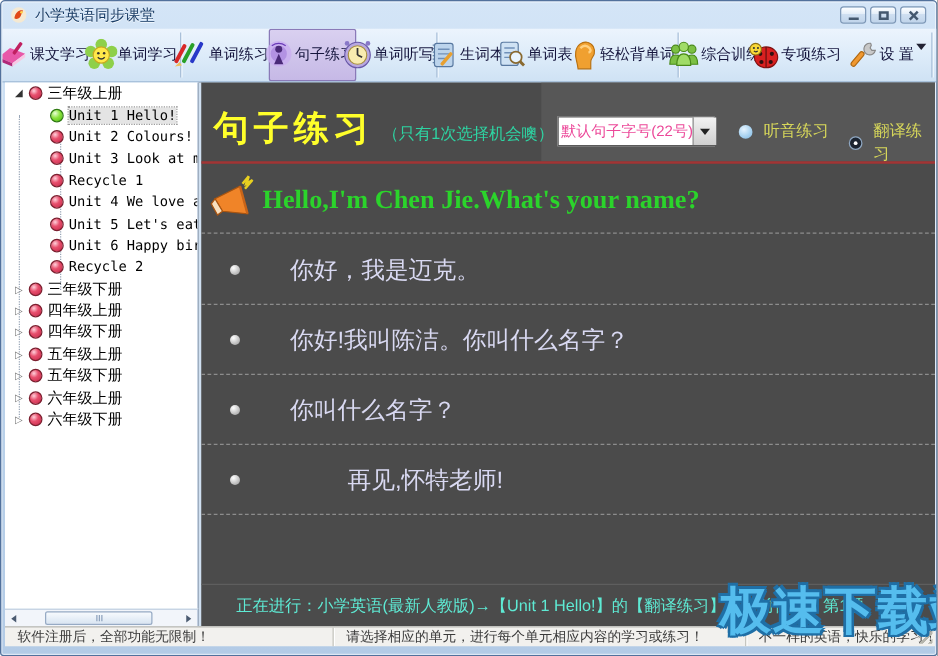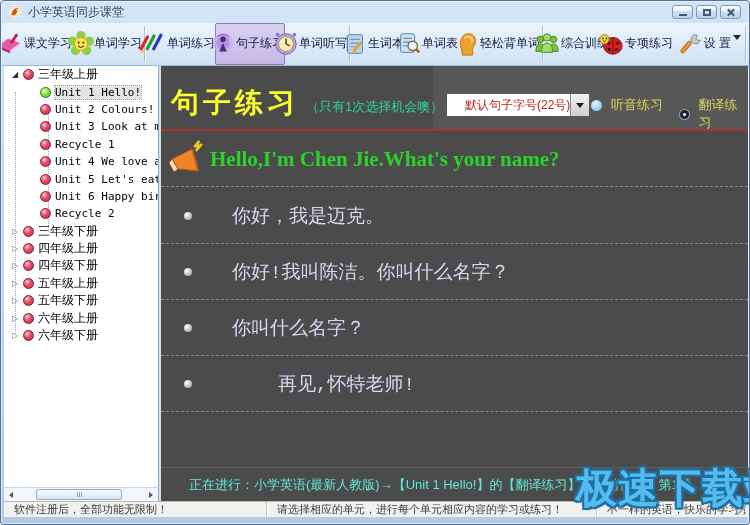--- a/index.html
+++ b/index.html
@@ -63,39 +63,39 @@
             background:linear-gradient(180deg,#f7fafd,#d9e5f2); display:flex; align-items:center; justify-content:center; gap:1px; }
   .hthumb i { width:1px; height:5px; background:#8fa3bd; }
   .harrow.right { margin-left:auto; }
   
   .main { position:absolute; left:158px; top:65px; width:589px; height:435px; background:#4b4b4b; border-left:2px solid #cfdff0; overflow:hidden; }
   .header-right-bg { position:absolute; left:272px; top:0; width:317px; height:63px; background:#575757; }
   .main-header { position:absolute; left:0; top:0; width:100%; height:63px; }
   .heading { position:absolute; left:10px; top:18px; font-size:28px; font-weight:bold; color:#ffff2a; letter-spacing:4px; }
   .hint { position:absolute; left:145px; top:32px; font-size:13px; color:#2ed3a2; }
   .combo { position:absolute; left:285px; top:27px; width:126px; height:24px; background:#fff; border:1px solid #5a5a5a; display:flex; align-items:center; }
-  .combo-value { flex:1; font-size:12px; color:#b91c1c; padding-left:18px; white-space:nowrap; }
+  .combo-value { flex:1; font-size:12px; color:#ec4899; padding-left:2px; white-space:nowrap; }
   .combo-btn { flex:0 0 19px; height:100%; background:linear-gradient(180deg,#f2f2f2,#cfcfcf); border-left:1px solid #888; display:flex; align-items:center; justify-content:center; }
   .combo-btn i { width:0; height:0; border-left:4px solid transparent; border-right:4px solid transparent; border-top:5px solid #222; }
   .mode { position:absolute; top:30px; display:flex; align-items:center; gap:9px; }
   .mode-1 { left:430px; } .mode-2 { left:518px; }
   .radio-dot { width:11px; height:11px; border-radius:50%; }
   .radio-off { background:radial-gradient(circle at 38% 32%, #e6f4ff 0%, #a8d2f0 55%, #7fb6e0 100%); }
   .radio-on { background:#1c2430; border:1px solid #8ea6c0; position:relative; }
   .radio-on::after { content:""; position:absolute; left:3px; top:3px; width:3px; height:3px; border-radius:50%; background:#fff; }
   .mode-label { font-size:13px; color:#d6d65a; }
   .red-rule { position:absolute; left:0; top:63px; width:100%; height:2px; background:#a23535; }
   
   .q-row { position:absolute; left:0; top:67px; width:100%; height:54px; border-bottom:1px dashed #8d8d8d; display:flex; align-items:center; }
   .mega { flex:0 0 44px; margin-left:5px; }
   .q-text { font-size:21px; font-weight:bold; color:#2bd42b; font-family:Liberation Serif, serif; }
   .opt { position:absolute; left:0; width:100%; height:56px; border-bottom:1px dashed #8d8d8d; display:flex; align-items:center; }
   .opt-1 { top:122px; } .opt-2 { top:178px; } .opt-3 { top:234px; } .opt-4 { top:290px;gap:46px; }
   .bullet { flex:0 0 8px; width:8px; height:8px; border-radius:50%; margin:0 40px 0 23px; background:radial-gradient(circle at 35% 30%, #fff, #b5b5b5 70%); }
-  .opt-text { font-size:19px; color:#d9d9f2;font-family:Liberation Mono, monospace; }
+  .opt-text { font-size:19px; color:#d9d9f2; }
   .progress-bar { position:absolute; left:0; bottom:0; width:100%; height:34px; border-top:1px solid #5e5e5e; display:flex; align-items:center; }
   .progress-text { margin-left:28px; font-size:13px; color:#5eead4; white-space:nowrap; }
   
   .statusbar { position:absolute; left:3px; top:500px; width:744px; height:16px; background:#f2f1ee; border-top:1px solid #b9b9b4; display:flex; align-items:center; font-size:11px; color:#3a3a3a; }
   .sb-sec { padding:0 10px; height:100%; display:flex; align-items:center; white-space:nowrap; overflow:hidden; }
   .sb-1 { flex:0 0 228px; } .sb-2 { flex:0 0 330px;margin-left:34px; } .sb-3 { flex:1; }
   .sb-2,.sb-3 { border-left:1px solid #c6c6c0; box-shadow:inset 1px 0 0 #fff; }
   .grip { position:absolute; right:2px; bottom:2px; width:11px; height:11px;
           background:repeating-linear-gradient(135deg, transparent 0 3px, #b5b5ad 3px 5px); }
   

